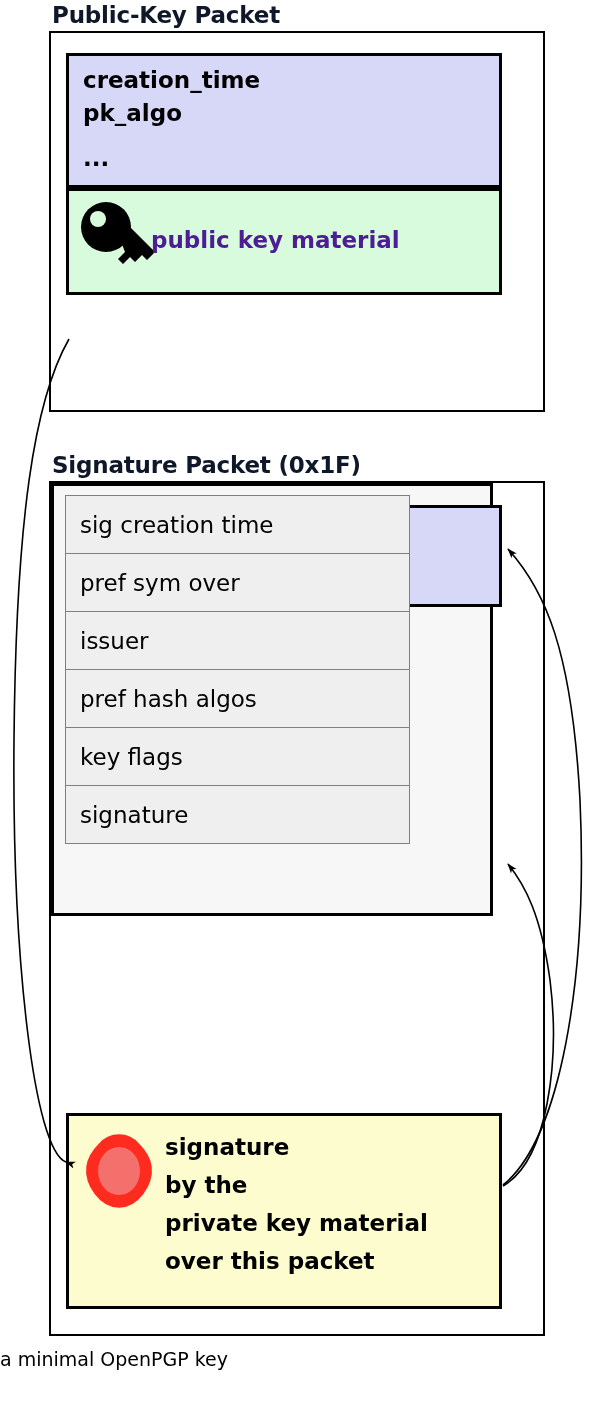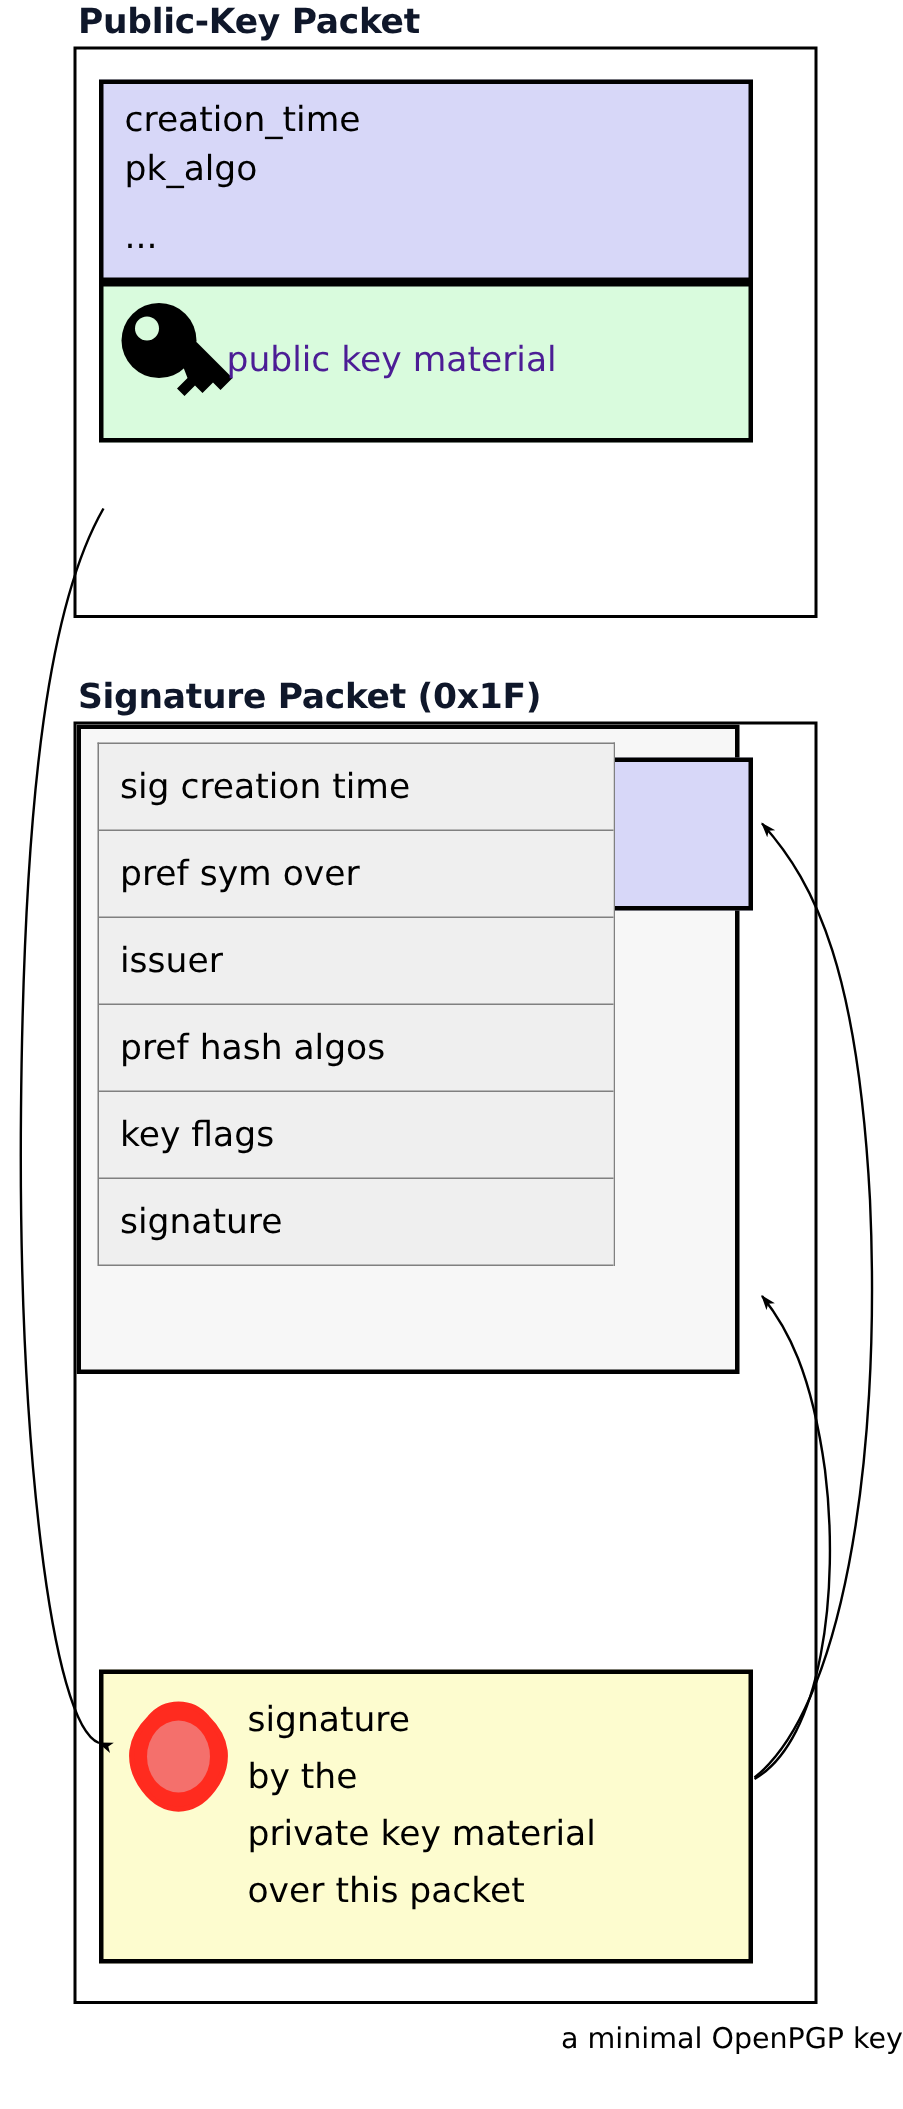--- a/index.html
+++ b/index.html
@@ -41,20 +41,21 @@
     background: #ffffff;
   }
   #frame-pubkey { left: 49px; top: 31px;  width: 496px; height: 381px; }
   #frame-sig    { left: 49px; top: 481px; width: 496px; height: 855px; }
 
   
   .fieldbox {
     position: absolute;
     box-sizing: border-box;
     border: 3.5px solid #000;
+    font-weight: bold;
   }
   .fieldbox.purple { background: #d7d7f8; }
   .fieldbox.green  { background: #d9fbdd; }
   .fieldbox.yellow { background: #fdfccf; }
 
   #box-pubkey-meta { left: 66px; top: 53px;  width: 436px; height: 135px; }
   #box-pubkey-mat  { left: 66px; top: 188px; width: 436px; height: 107px; }
   #box-sig-meta    { left: 66px; top: 505px; width: 436px; height: 102px; }
   #box-hashed      { left: 66px; top: 666px; width: 436px; height: 427px;
                      background: #f7f7f7; border: 3.5px solid #000; }
@@ -146,21 +147,21 @@
     width: 72px;
     height: 76px;
   }
 
   
   #caption {
     position: absolute;
     left: 0;
     top: 1348px;
     width: 602px;
-    text-align: right;
+    text-align: left;
     font-size: 19px;
     color: #000;
   }
 
   
   #arrow-layer {
     position: absolute;
     left: 0; top: 0;
     width: 602px; height: 1406px;
     pointer-events: none;

